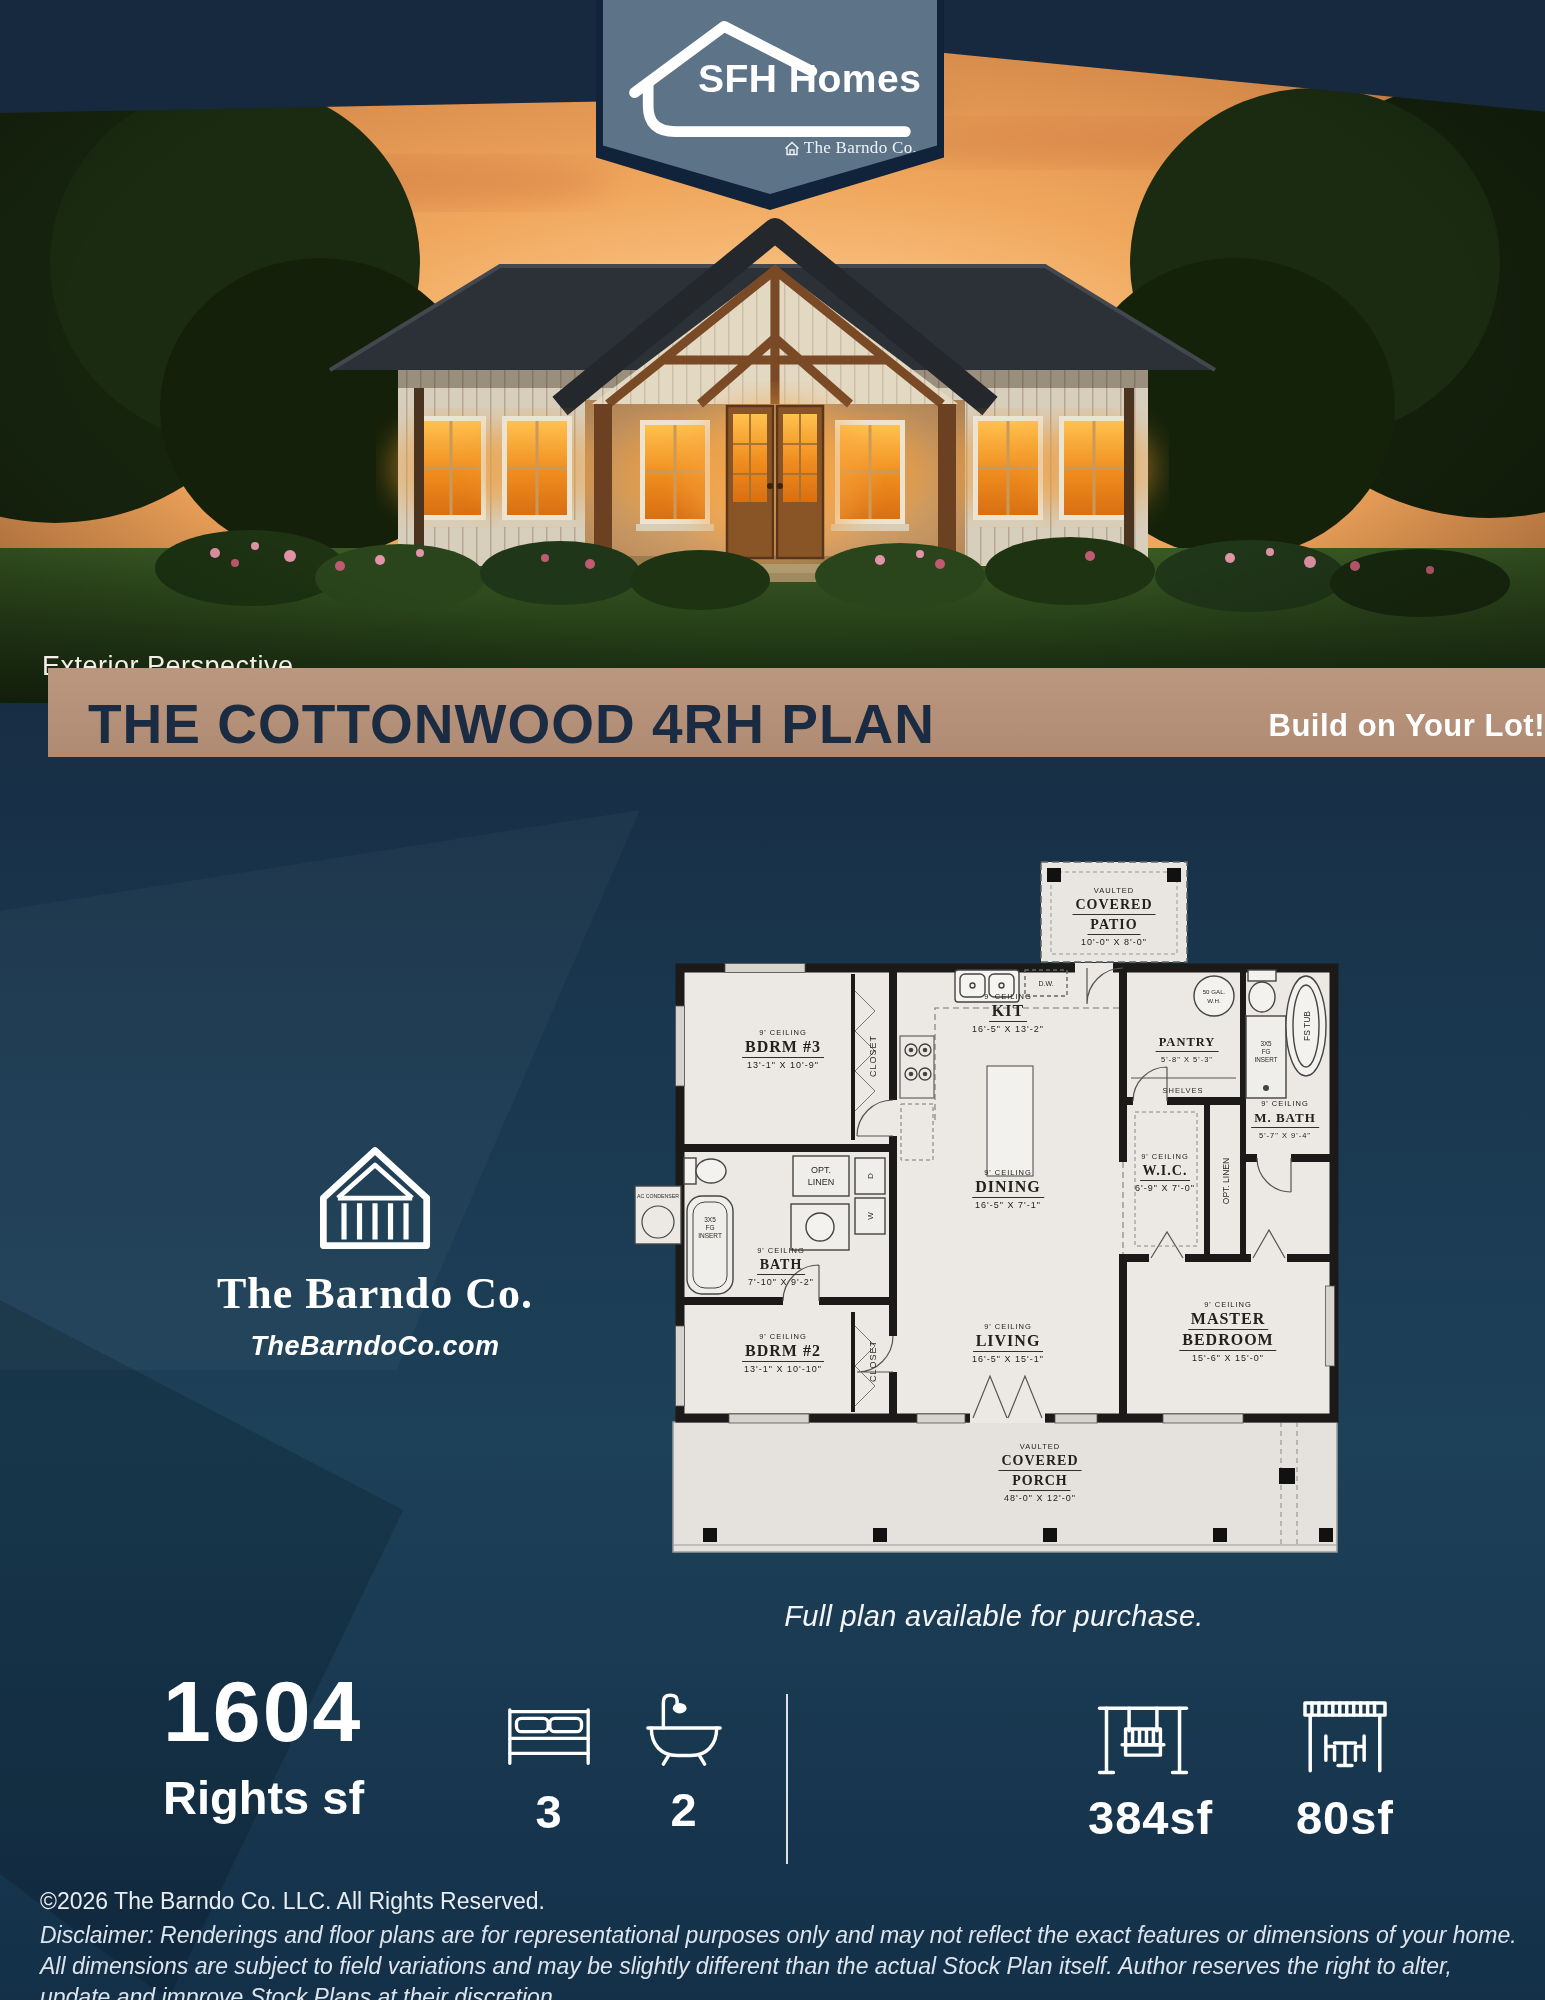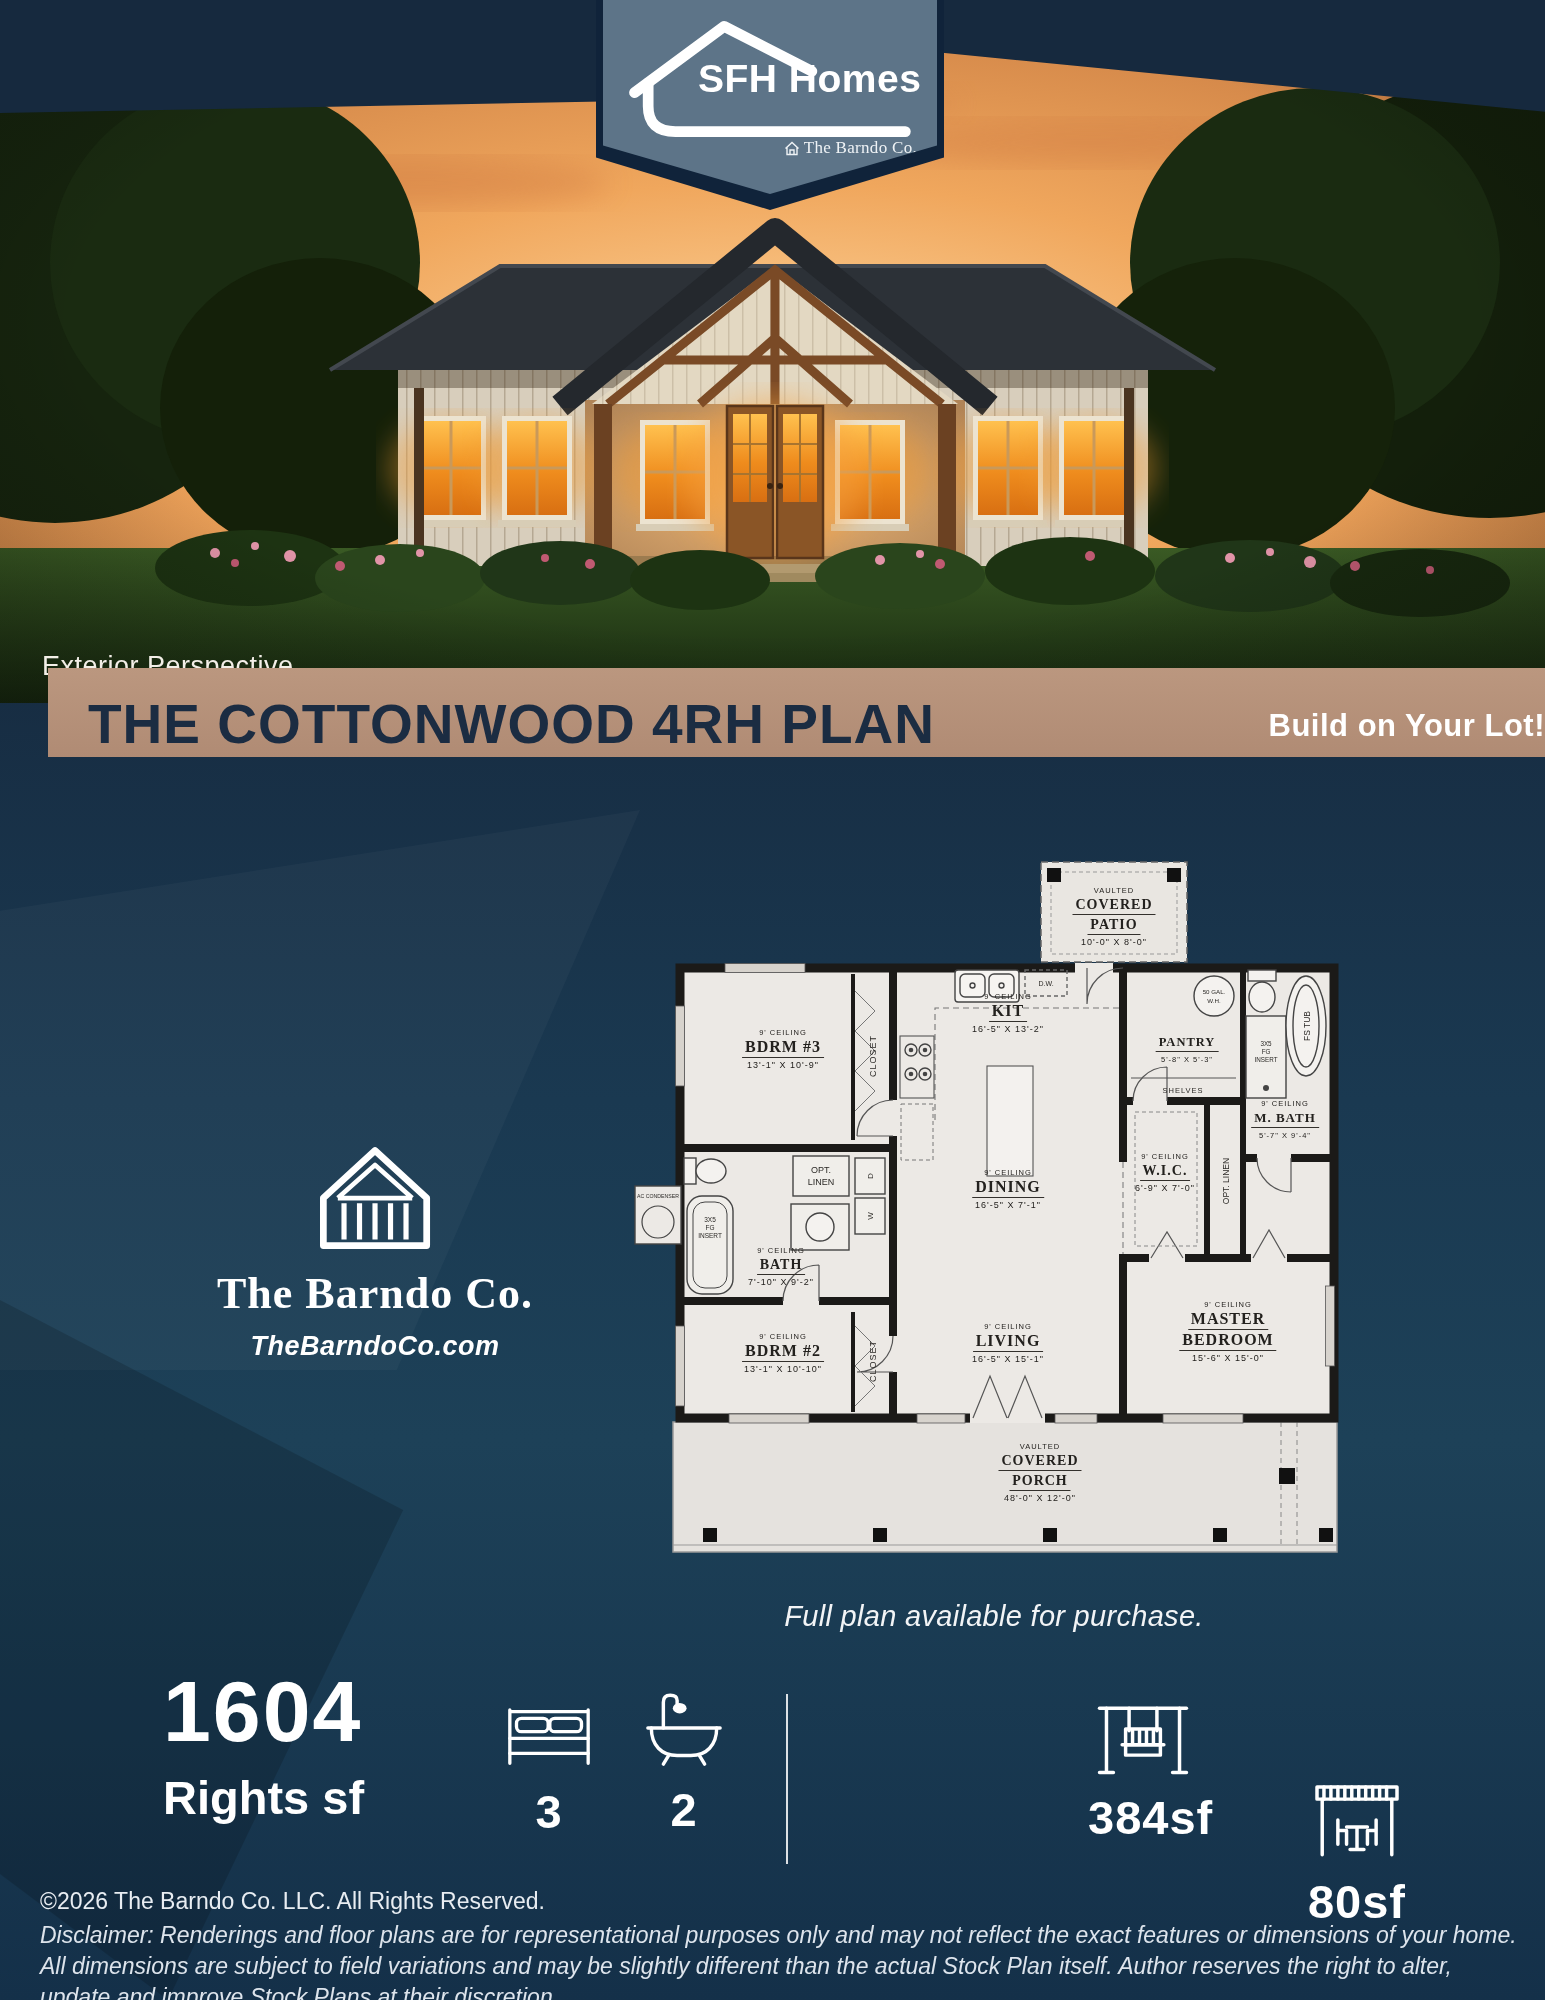--- a/index.html
+++ b/index.html
@@ -488,21 +488,21 @@
       <path d="M10,14 V86 M94,14 V86"></path>
       <path d="M2,88 H18 M86,88 H102"></path>
       <path d="M36,14 V40 M68,14 V40"></path>
       <rect x="32" y="38" width="40" height="18"></rect>
       <path d="M40,40 V54 M48,40 V54 M56,40 V54 M64,40 V54"></path>
       <path d="M28,56 H76 M32,56 V68 M72,56 V68 M32,68 H72"></path>
     </svg>
     <div class="stat-num">384sf</div>
   </div>
 
-  <div class="stat" style="left:1290px;top:1780px;width:110px;margin-left:12px;">
+  <div class="stat" style="left:1290px;top:1696px;width:110px;">
     <svg width="94" height="80" viewBox="0 0 104 92" fill="none" stroke="#fff" stroke-width="4" stroke-linecap="round" stroke-linejoin="round">
       <rect x="6" y="8" width="92" height="14"></rect>
       <path d="M14,8 V22 M22,8 V22 M30,8 V22 M38,8 V22 M46,8 V22 M54,8 V22 M62,8 V22 M70,8 V22 M78,8 V22 M86,8 V22"></path>
       <path d="M12,22 V86 M92,22 V86"></path>
       <path d="M40,54 H64 M52,54 V80 M44,80 H60"></path>
       <path d="M30,46 V74 M30,58 H40 M40,58 V74"></path>
       <path d="M74,46 V74 M64,58 H74 M64,58 V74"></path>
     </svg>
     <div class="stat-num">80sf</div>
   </div>

